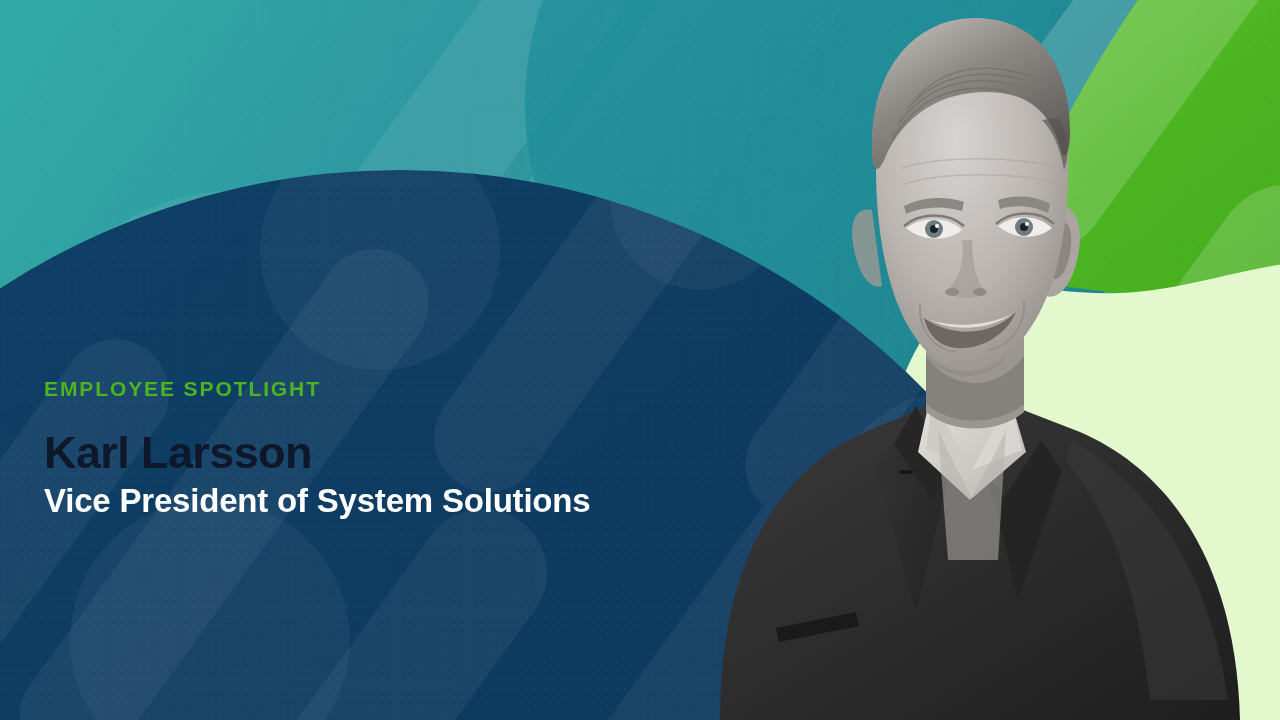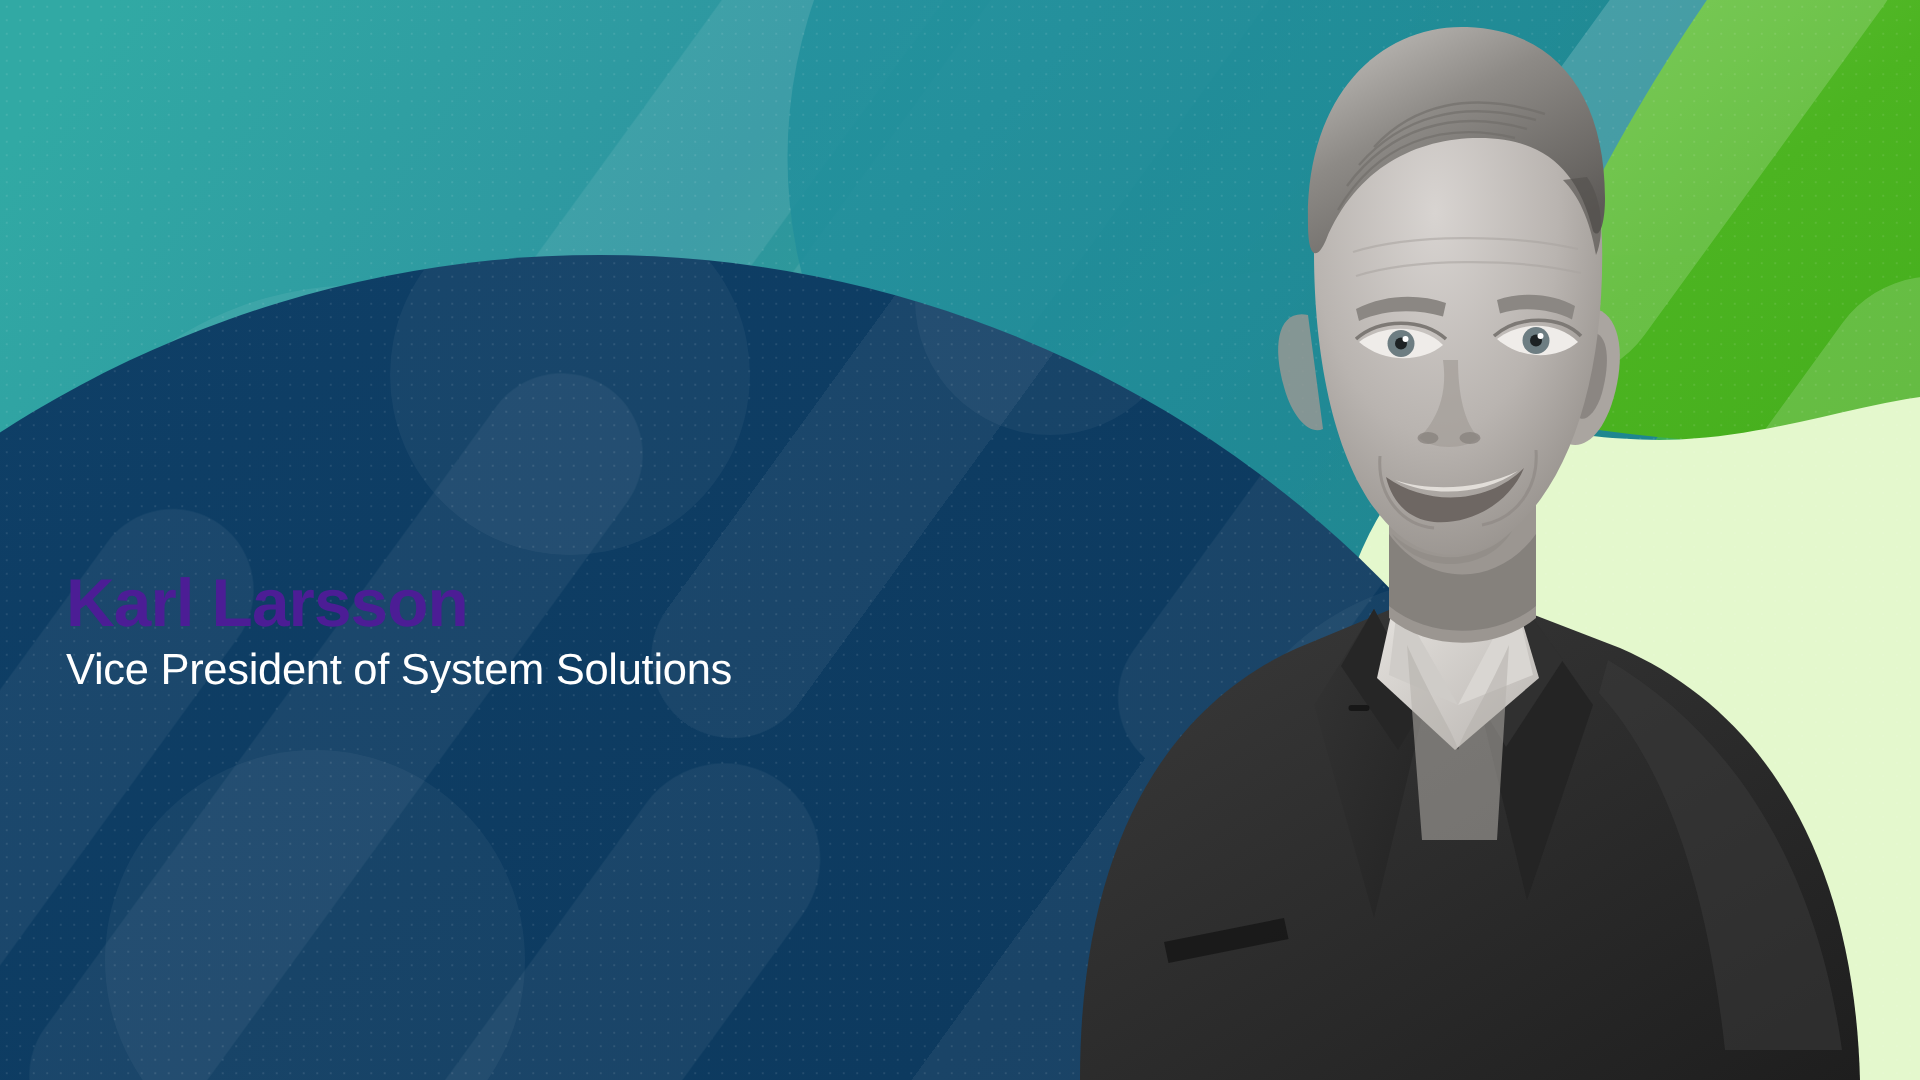--- a/index.html
+++ b/index.html
@@ -37,28 +37,28 @@
     font-weight: bold;
     letter-spacing: 1.9px;
     color: #4cb420;
     margin: 0 0 30px 0;
     line-height: 1;
     text-transform: uppercase;
   }
   #name {
     font-size: 45px;
     font-weight: bold;
-    color: #4c1d95;
+    color: #0f172a;
     margin: 0;
     line-height: 1.05;
     letter-spacing: -0.6px;
   }
   #role {
-    font-size: 29px;
-    font-weight: normal;
+    font-size: 33px;
+    font-weight: bold;
     color: #ffffff;
     margin: 6px 0 0 0;
     line-height: 1.15;
     letter-spacing: -0.2px;
   }
   #cta {
     display: inline-block;
     margin-top: 44px;
     padding: 0 26px;
     height: 54px;
@@ -301,17 +301,18 @@
       <path d="M248,356 C272,378 306,376 328,354 C312,382 266,384 248,356 Z" fill="#8d8883" opacity=".55"></path>
 
       <g stroke="#a9a4a0" stroke-width="1.5" fill="none" opacity=".55">
         <path d="M222,168 C260,156 328,156 372,166"></path>
         <path d="M224,184 C262,172 330,172 374,182"></path>
       </g>
     </g>
   </svg>
 
   <div id="content">
+    <div id="eyebrow">EMPLOYEE SPOTLIGHT</div>
     <h1 id="name">Karl Larsson</h1>
     <h2 id="role">Vice President of System Solutions</h2>
   </div>
 
 </div>
 
 </body></html>

